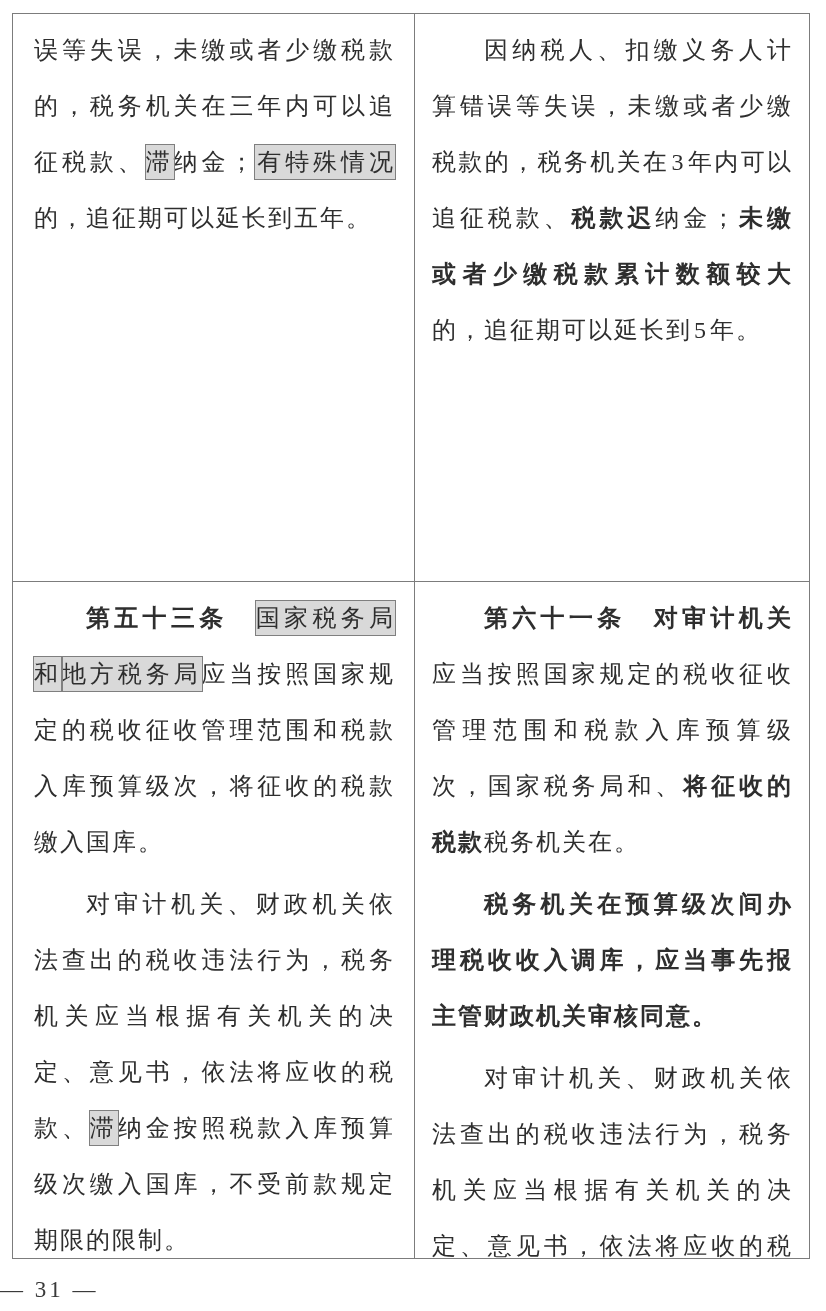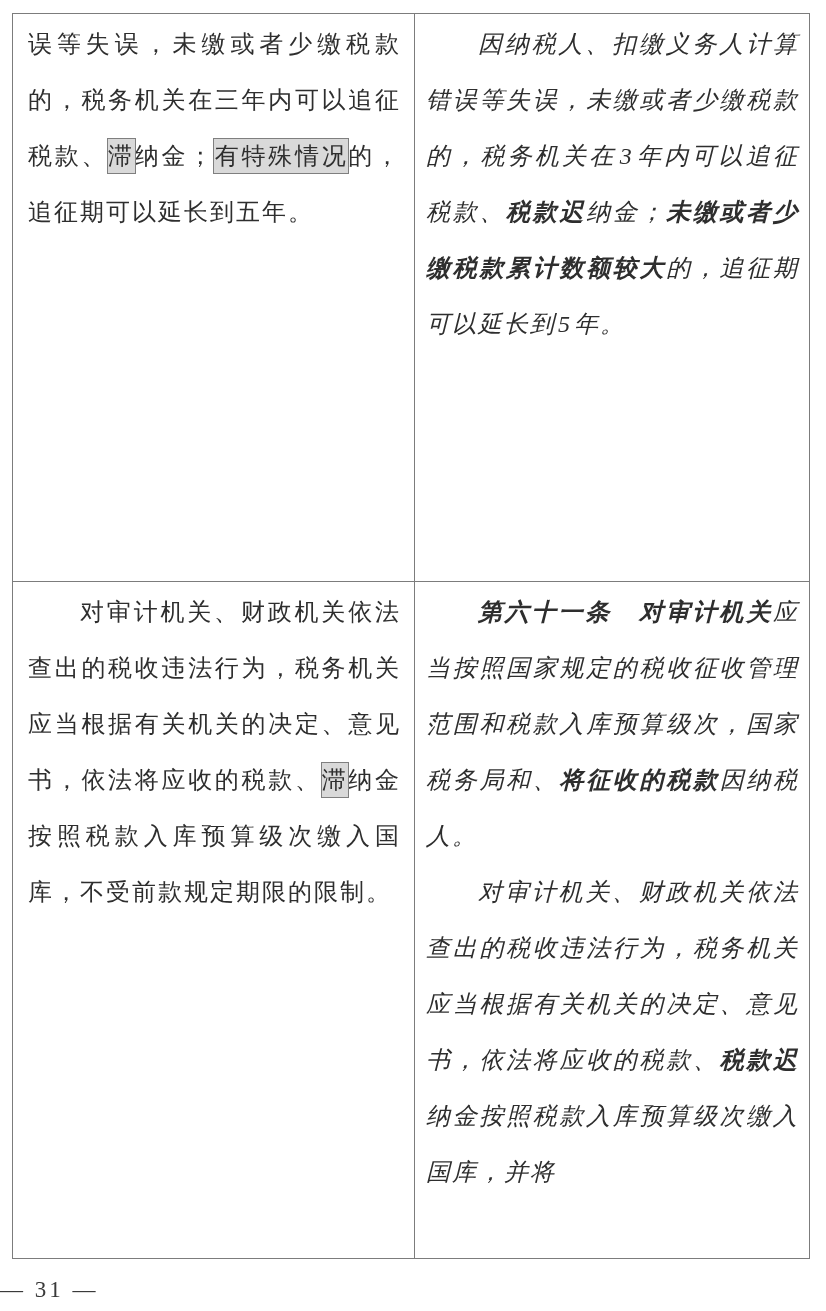--- a/index.html
+++ b/index.html
@@ -14,23 +14,23 @@
     box-sizing:border-box;border:1.5px solid #7c7c7c;
     display:grid;grid-template-columns:402px 1fr;grid-template-rows:568px 1fr;
     background:#ffffff;
   }
   .cell{
     box-sizing:border-box;overflow:hidden;
     font-size:24px;line-height:56px;letter-spacing:2px;word-spacing:-6px;
     text-align:justify;text-justify:inter-character;
   }
   .cell.c0{border-right:1.5px solid #7c7c7c;padding:2px 13px 0 15px;}
-  .cell.c1{padding:2px 10px 0 11px;font-style:italic;}
+  .cell.c1{padding:2px 10px 0 11px;}
   .cell.r0{border-bottom:1.5px solid #7c7c7c;}
-  .para{margin:0;}
+  .para{margin:6px;}
   .para.ind{text-indent:52px;}
   .b{font-weight:700;}
   .hl{
     background:#d9d9d9;
     outline:1px solid #7f7f7f;
     padding:4px 0;
     -webkit-box-decoration-break:clone;box-decoration-break:clone;
   }
   .footer{
     position:absolute;left:0;top:1270px;width:826px;height:40px;line-height:40px;
@@ -41,21 +41,23 @@
 <body>
 
 <div class="tbl">
     <div class="cell r0 c0">
       <p class="para"><span>误等失误，未缴或者少缴税款的，税务机关在三年内可以追征税款、</span><span class="hl">滞</span><span>纳金；</span><span class="hl">有特殊情况</span><span>的，追征期可以延长到五年。</span></p>
     </div>
     <div class="cell r0 c1">
       <p class="para ind"><span>因纳税人、扣缴义务人计算错误等失误，未缴或者少缴税款的，税务机关在 3 年内可以追征税款、</span><span class="b">税款迟</span><span>纳金；</span><span class="b">未缴或者少缴税款累计数额较大</span><span>的，追征期可以延长到 5 年。</span></p>
     </div>
     <div class="cell r1 c0">
+      <p class="para ind"><span class="b">第五十三条</span><span>　</span><span class="hl">国家税务局和</span><span class="hl">地方税务局</span><span>应当按照国家规定的税收征收管理范围和税款入库预算级次，将征收的税款缴入国库。</span></p>
       <p class="para ind"><span>对审计机关、财政机关依法查出的税收违法行为，税务机关应当根据有关机关的决定、意见书，依法将应收的税款、</span><span class="hl">滞</span><span>纳金按照税款入库预算级次缴入国库，不受前款规定期限的限制。</span></p>
     </div>
     <div class="cell r1 c1">
-      <p class="para ind"><span class="b">第六十一条　对审计机关</span><span>应当按照国家规定的税收征收管理范围和税款入库预算级次，国家税务局和、</span><span class="b">将征收的税款</span><span>因纳税人。</span></p>
+      <p class="para ind"><span class="b">第六十一条　对审计机关</span><span>应当按照国家规定的税收征收管理范围和税款入库预算级次，国家税务局和、</span><span class="b">将征收的税款</span><span>税务机关在。</span></p>
+      <p class="para ind"><span class="b">税务机关在预算级次间办理税收收入调库，应当事先报主管财政机关审核同意。</span></p>
       <p class="para ind"><span>对审计机关、财政机关依法查出的税收违法行为，税务机关应当根据有关机关的决定、意见书，依法将应收的税款、</span><span class="b">税款迟</span><span>纳金按照税款入库预算级次缴入国库，并将</span></p>
     </div>
   </div>
 
 <div class="footer">— 31 —</div>
 
 </body></html>

